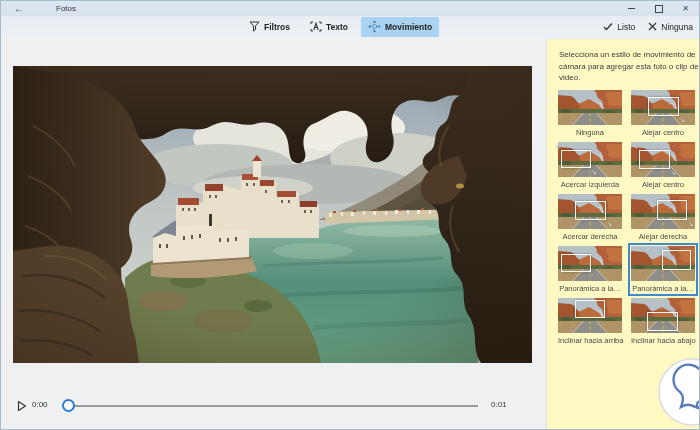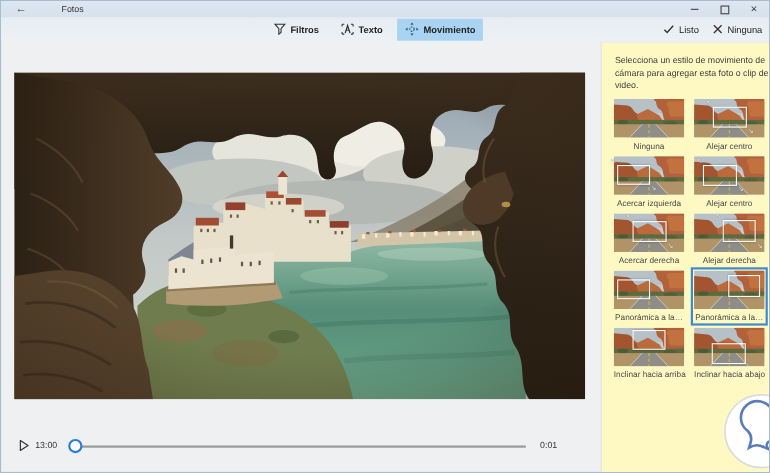--- a/index.html
+++ b/index.html
@@ -280,21 +280,21 @@
       </g>
       <rect width="519" height="297" fill="url(#vin)"></rect>
     </svg>
   </div>
 
   <div class="playbtn">
     <svg width="10" height="12" viewBox="0 0 10 12">
         <path d="M1.5,1.5 L8.5,6 L1.5,10.5 Z" fill="none" stroke="#333" stroke-width="1.1" stroke-linejoin="round"></path>
       </svg>
   </div>
-  <span class="elapsed">13:00</span>
+  <span class="elapsed">0:00</span>
   <div class="track"></div>
   <div class="thumb-slider"></div>
   <span class="duration">0:01</span>
 
   <div class="sidebar">
     <div class="instruction">Selecciona un estilo de movimiento de cámara para agregar esta foto o clip de video.</div>
     <div class="tiles">
 
       <div class="tile">
         <div class="thumbwrap">

